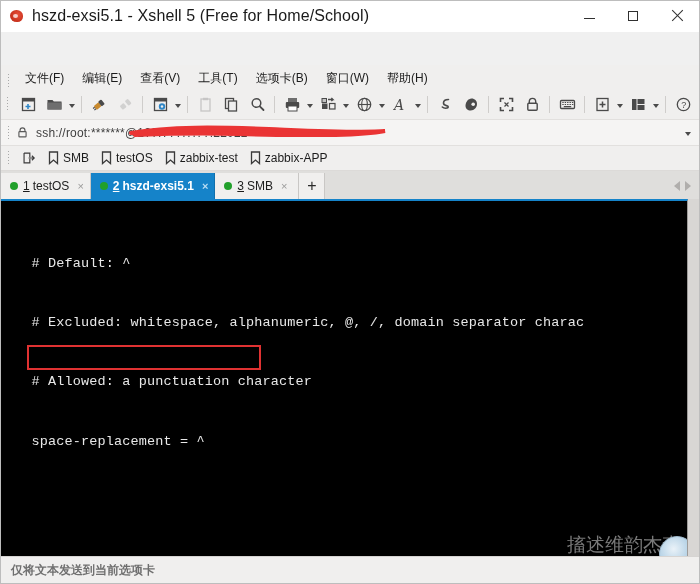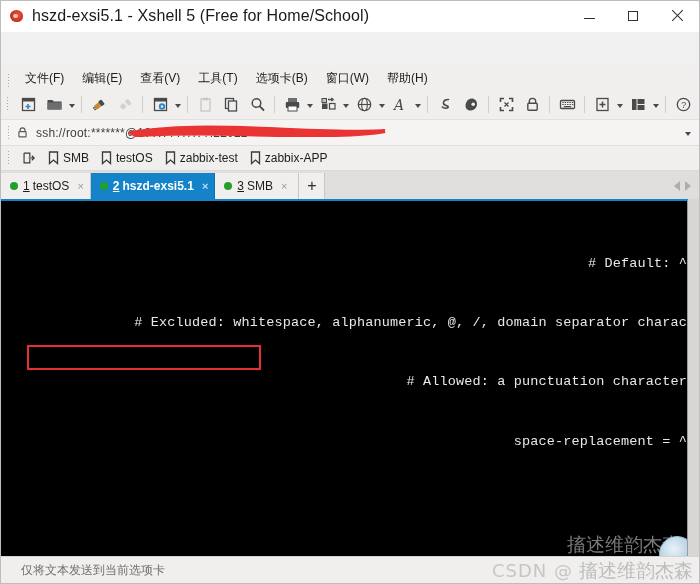--- a/index.html
+++ b/index.html
@@ -296,21 +296,20 @@
   .term-inner {
     position: absolute;
     left: 0; top: 0; right: 0; bottom: 0;
     padding: 13px 0 0 14px;
     font-family: "Liberation Mono", "DejaVu Sans Mono", monospace;
     font-size: 13.5px;
     line-height: 19.8px;
     color: #e8e8e8;
     white-space: pre;
     letter-spacing: .15px;
-    text-align: right;
   }
   .term-line { height: 19.8px; }
   .term-line.blank { color: transparent; }
   .red-box {
     position: absolute;
     left: 26px;
     top: 144px;
     width: 234px;
     height: 25px;
     border: 2px solid #e03232;
@@ -361,23 +360,24 @@
     border: 1px solid #9fb9cc;
   }
 
   
   .statusbar {
     height: 26px;
     background: #f0efee;
     display: flex;
     align-items: center;
     flex: 0 0 auto;
-    padding-left: 20px;
+    padding-left: 10px;
     position: relative;
     border-top: 1px solid #d6d4d2;
+    font-weight: bold;
   }
   .status-text {
     font-size: 12px;
     color: #6f6f6f;
     white-space: nowrap;
   }
   .wm-csdn {
     position: absolute;
     right: 6px;
     top: 1px;
@@ -711,19 +711,15 @@
         
       </div>
       <div class="red-box"></div>
       <div class="wm-cn-top">搐述维韵杰森</div>
       <div class="term-disk"></div>
     </div>
   </div>
 
   <div class="statusbar">
     <div class="status-text">仅将文本发送到当前选项卡</div>
-    <div class="wm-csdn">
-      <span class="csdn-en">CSDN @</span>
-      <span class="csdn-cn">搐述维韵杰森</span>
-    </div>
   </div>
 
 </div>
 
 </body></html>

